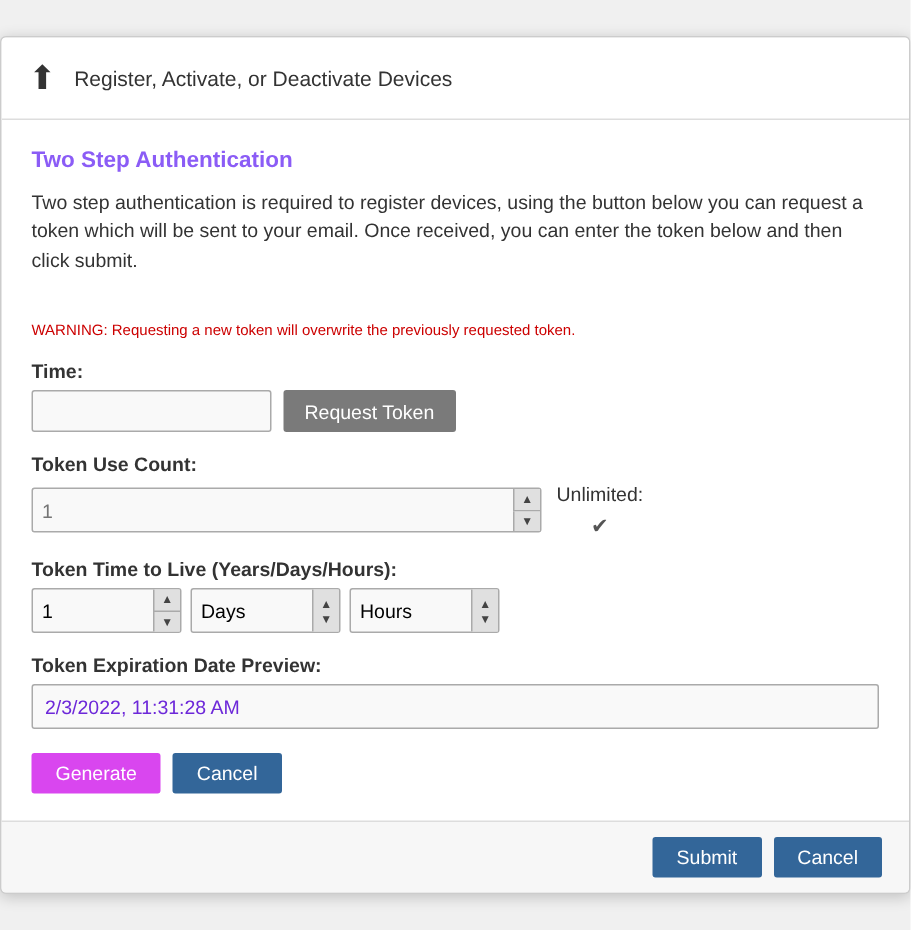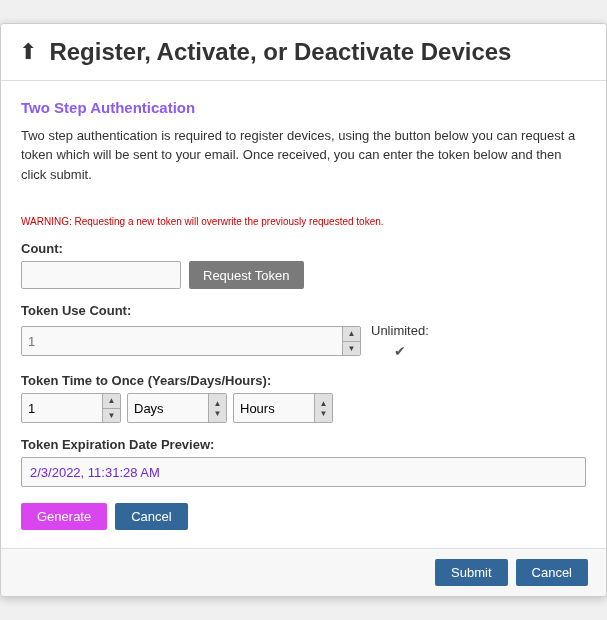--- a/index.html
+++ b/index.html
@@ -26,22 +26,22 @@
       padding: 14px 18px;
       border-bottom: 1px solid #ddd;
       background: #fff;
     }
     .modal-header-icon {
       margin-right: 12px;
       font-size: 22px;
       color: #333;
     }
     .modal-header-title {
-      font-size: 24px;
-      font-weight: bold;
+      font-size: 14px;
+      font-weight: normal;
       color: #333;
     }
     .modal-body {
       padding: 18px 20px;
       border-bottom: 1px solid #ddd;
     }
     .section-title {
       font-size: 15px;
       font-weight: bold;
       color: #8b5cf6;
@@ -282,21 +282,21 @@
     <span class="modal-header-icon">⬆</span>
     <span class="modal-header-title">Register, Activate, or Deactivate Devices</span>
   </div>
 
   <div class="modal-body">
     <div class="section-title">Two Step Authentication</div>
     <p class="description">Two step authentication is required to register devices, using the button below you can request a token which will be sent to your email. Once received, you can enter the token below and then click submit.</p>
     <p class="warning">WARNING: Requesting a new token will overwrite the previously requested token.</p>
 
     <div class="form-group">
-      <label class="form-label">Count:</label>
+      <label class="form-label">Time:</label>
       <div class="token-row">
         <input type="text" class="token-input" value="" style="">
         <button class="btn-request">Request Token</button>
       </div>
     </div>
 
     <div class="form-group">
       <label class="form-label">Token Use Count:</label>
       <div class="use-count-row">
         <div class="number-input-wrap">
@@ -307,21 +307,21 @@
           </div>
         </div>
         <span class="unlimited-label">
           <span>Unlimited:</span>
           <span class="checkmark">✔</span>
         </span>
       </div>
     </div>
 
     <div class="form-group">
-      <label class="form-label">Token Time to Once (Years/Days/Hours):</label>
+      <label class="form-label">Token Time to Live (Years/Days/Hours):</label>
       <div class="ttl-row">
 
         <div class="ttl-number-wrap">
           <input type="number" class="ttl-number-input" value="1" style="">
           <div class="spinner-btns">
             <button class="spinner-btn">▲</button>
             <button class="spinner-btn">▼</button>
           </div>
         </div>
 

